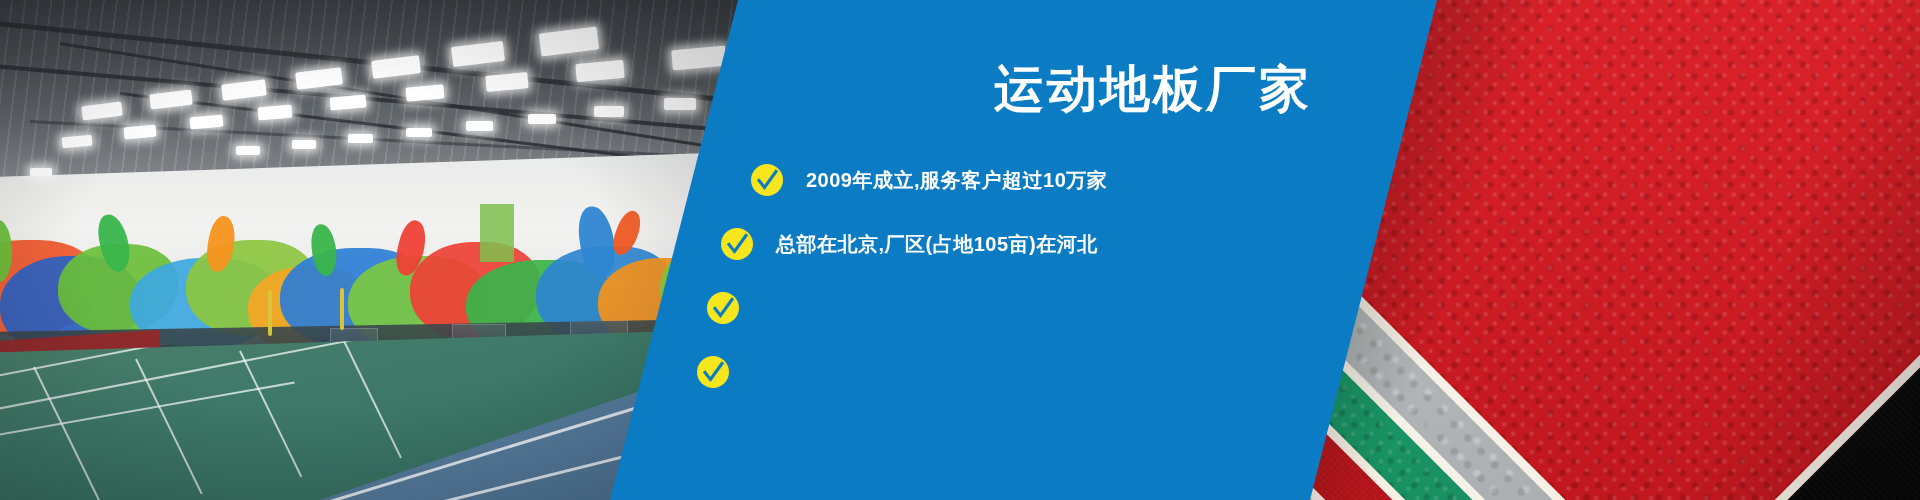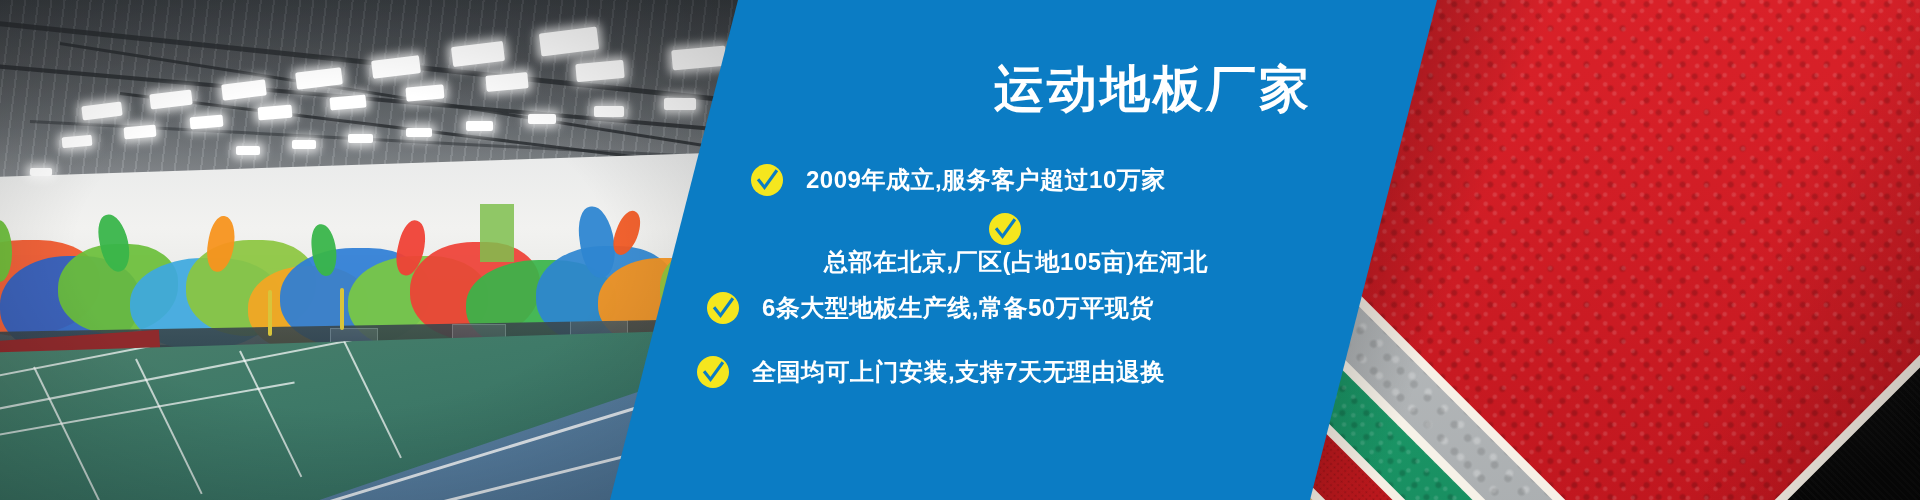--- a/index.html
+++ b/index.html
@@ -238,33 +238,33 @@
     left: 0; right: 0;
     top: 148px;
   }
   .bullet-row {
     display: flex;
     align-items: center;
     height: 64px;
     white-space: nowrap;
   }
   .bullet-row:nth-child(1) { padding-left: 138px; }
-  .bullet-row:nth-child(2) { padding-left: 108px; flex-direction: column; }
+  .bullet-row:nth-child(2) { padding-left: 108px; }
   .bullet-row:nth-child(3) { padding-left: 94px; }
   .bullet-row:nth-child(4) { padding-left: 84px; }
 
   .check-icon {
     flex: 0 0 auto;
     width: 34px; height: 34px;
     margin-right: 22px;
     display: block;
   }
   .bullet-text {
     color: #ffffff;
-    font-size: 24px;
+    font-size: 20px;
     font-weight: bold;
     letter-spacing: 0.5px;
   }
 </style>
 </head>
 <body>
 
 <div class="banner">
 
   <div class="gym-photo">
@@ -414,27 +414,25 @@
           <path d="M9 17.5 L14.5 24.5 L26 8.5" fill="none" stroke="#0b7cc4" stroke-width="3.1" stroke-linecap="square"></path>
         </svg>
         <span class="bullet-text">总部在北京,厂区(占地105亩)在河北</span>
       </div>
 
       <div class="bullet-row">
         <svg class="check-icon" viewBox="0 0 34 34">
           <circle cx="17" cy="17" r="16" fill="#f5e61e"></circle>
           <path d="M9 17.5 L14.5 24.5 L26 8.5" fill="none" stroke="#0b7cc4" stroke-width="3.1" stroke-linecap="square"></path>
         </svg>
-        <span class="bullet-text">6条大型地板生产线,常备50万平现货</span>
       </div>
 
       <div class="bullet-row">
         <svg class="check-icon" viewBox="0 0 34 34">
           <circle cx="17" cy="17" r="16" fill="#f5e61e"></circle>
           <path d="M9 17.5 L14.5 24.5 L26 8.5" fill="none" stroke="#0b7cc4" stroke-width="3.1" stroke-linecap="square"></path>
         </svg>
-        <span class="bullet-text">全国均可上门安装,支持7天无理由退换</span>
       </div>
 
     </div>
   </div>
 
 </div>
 
 </body></html>

